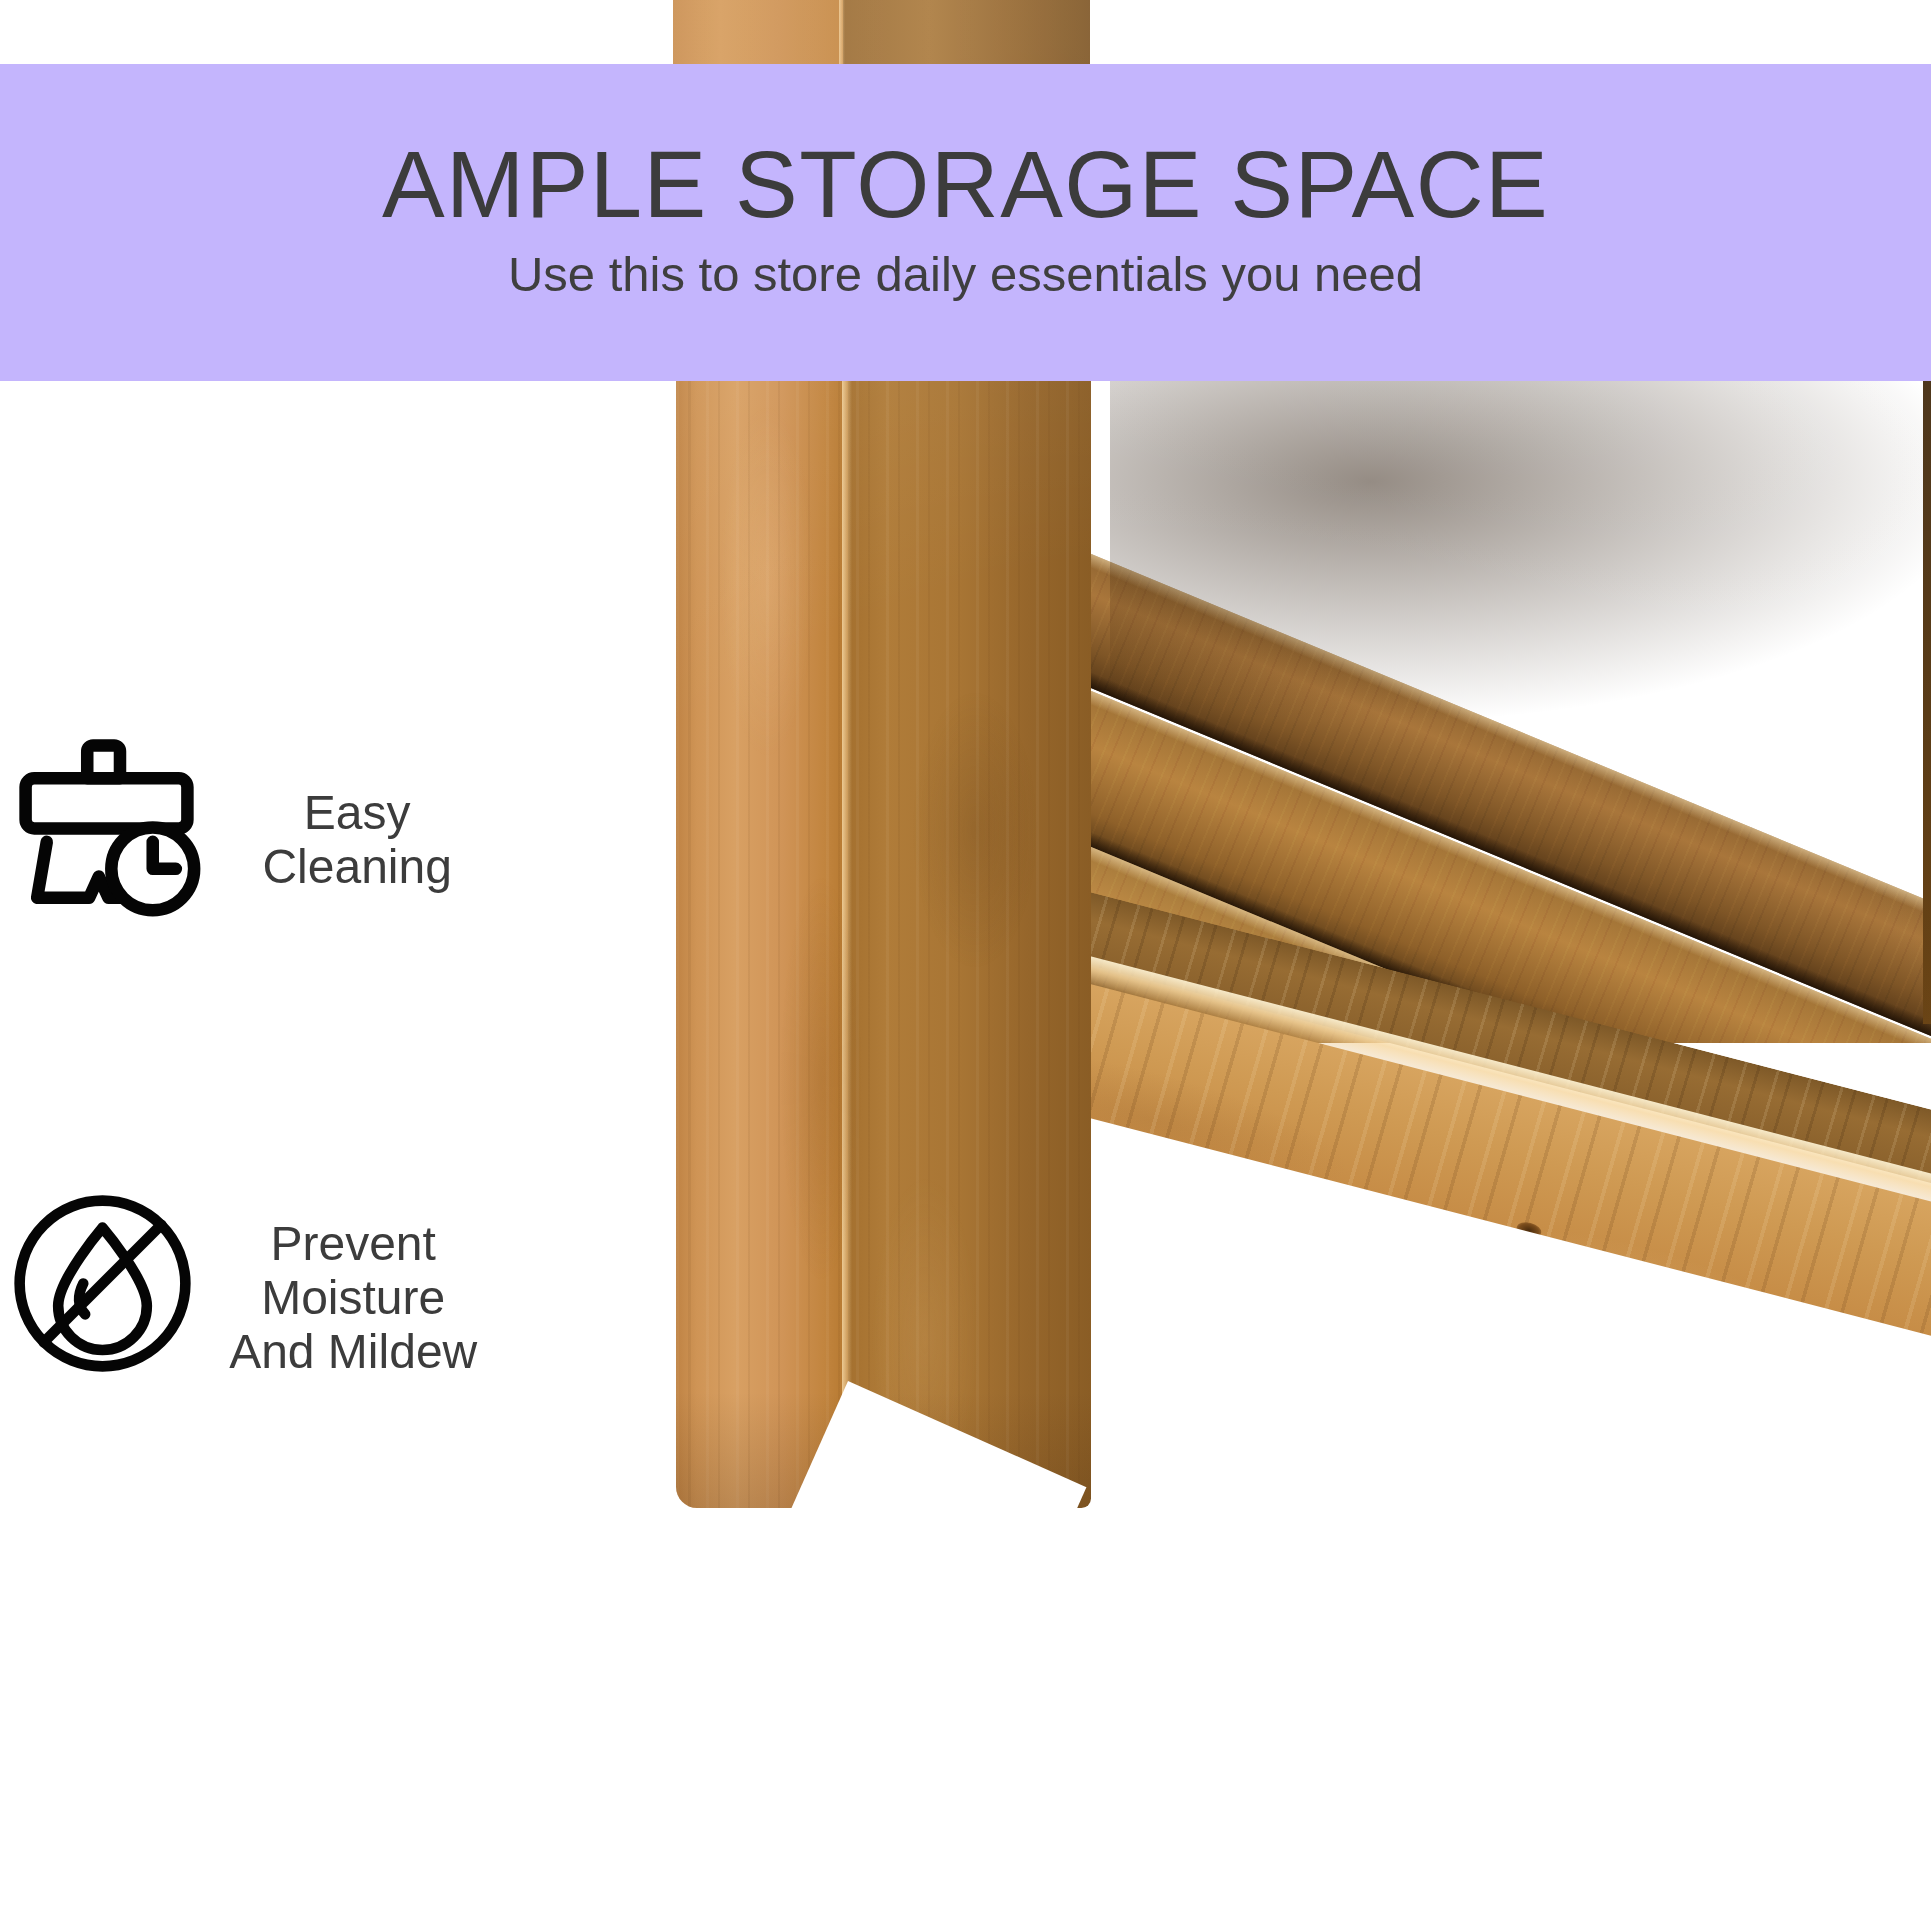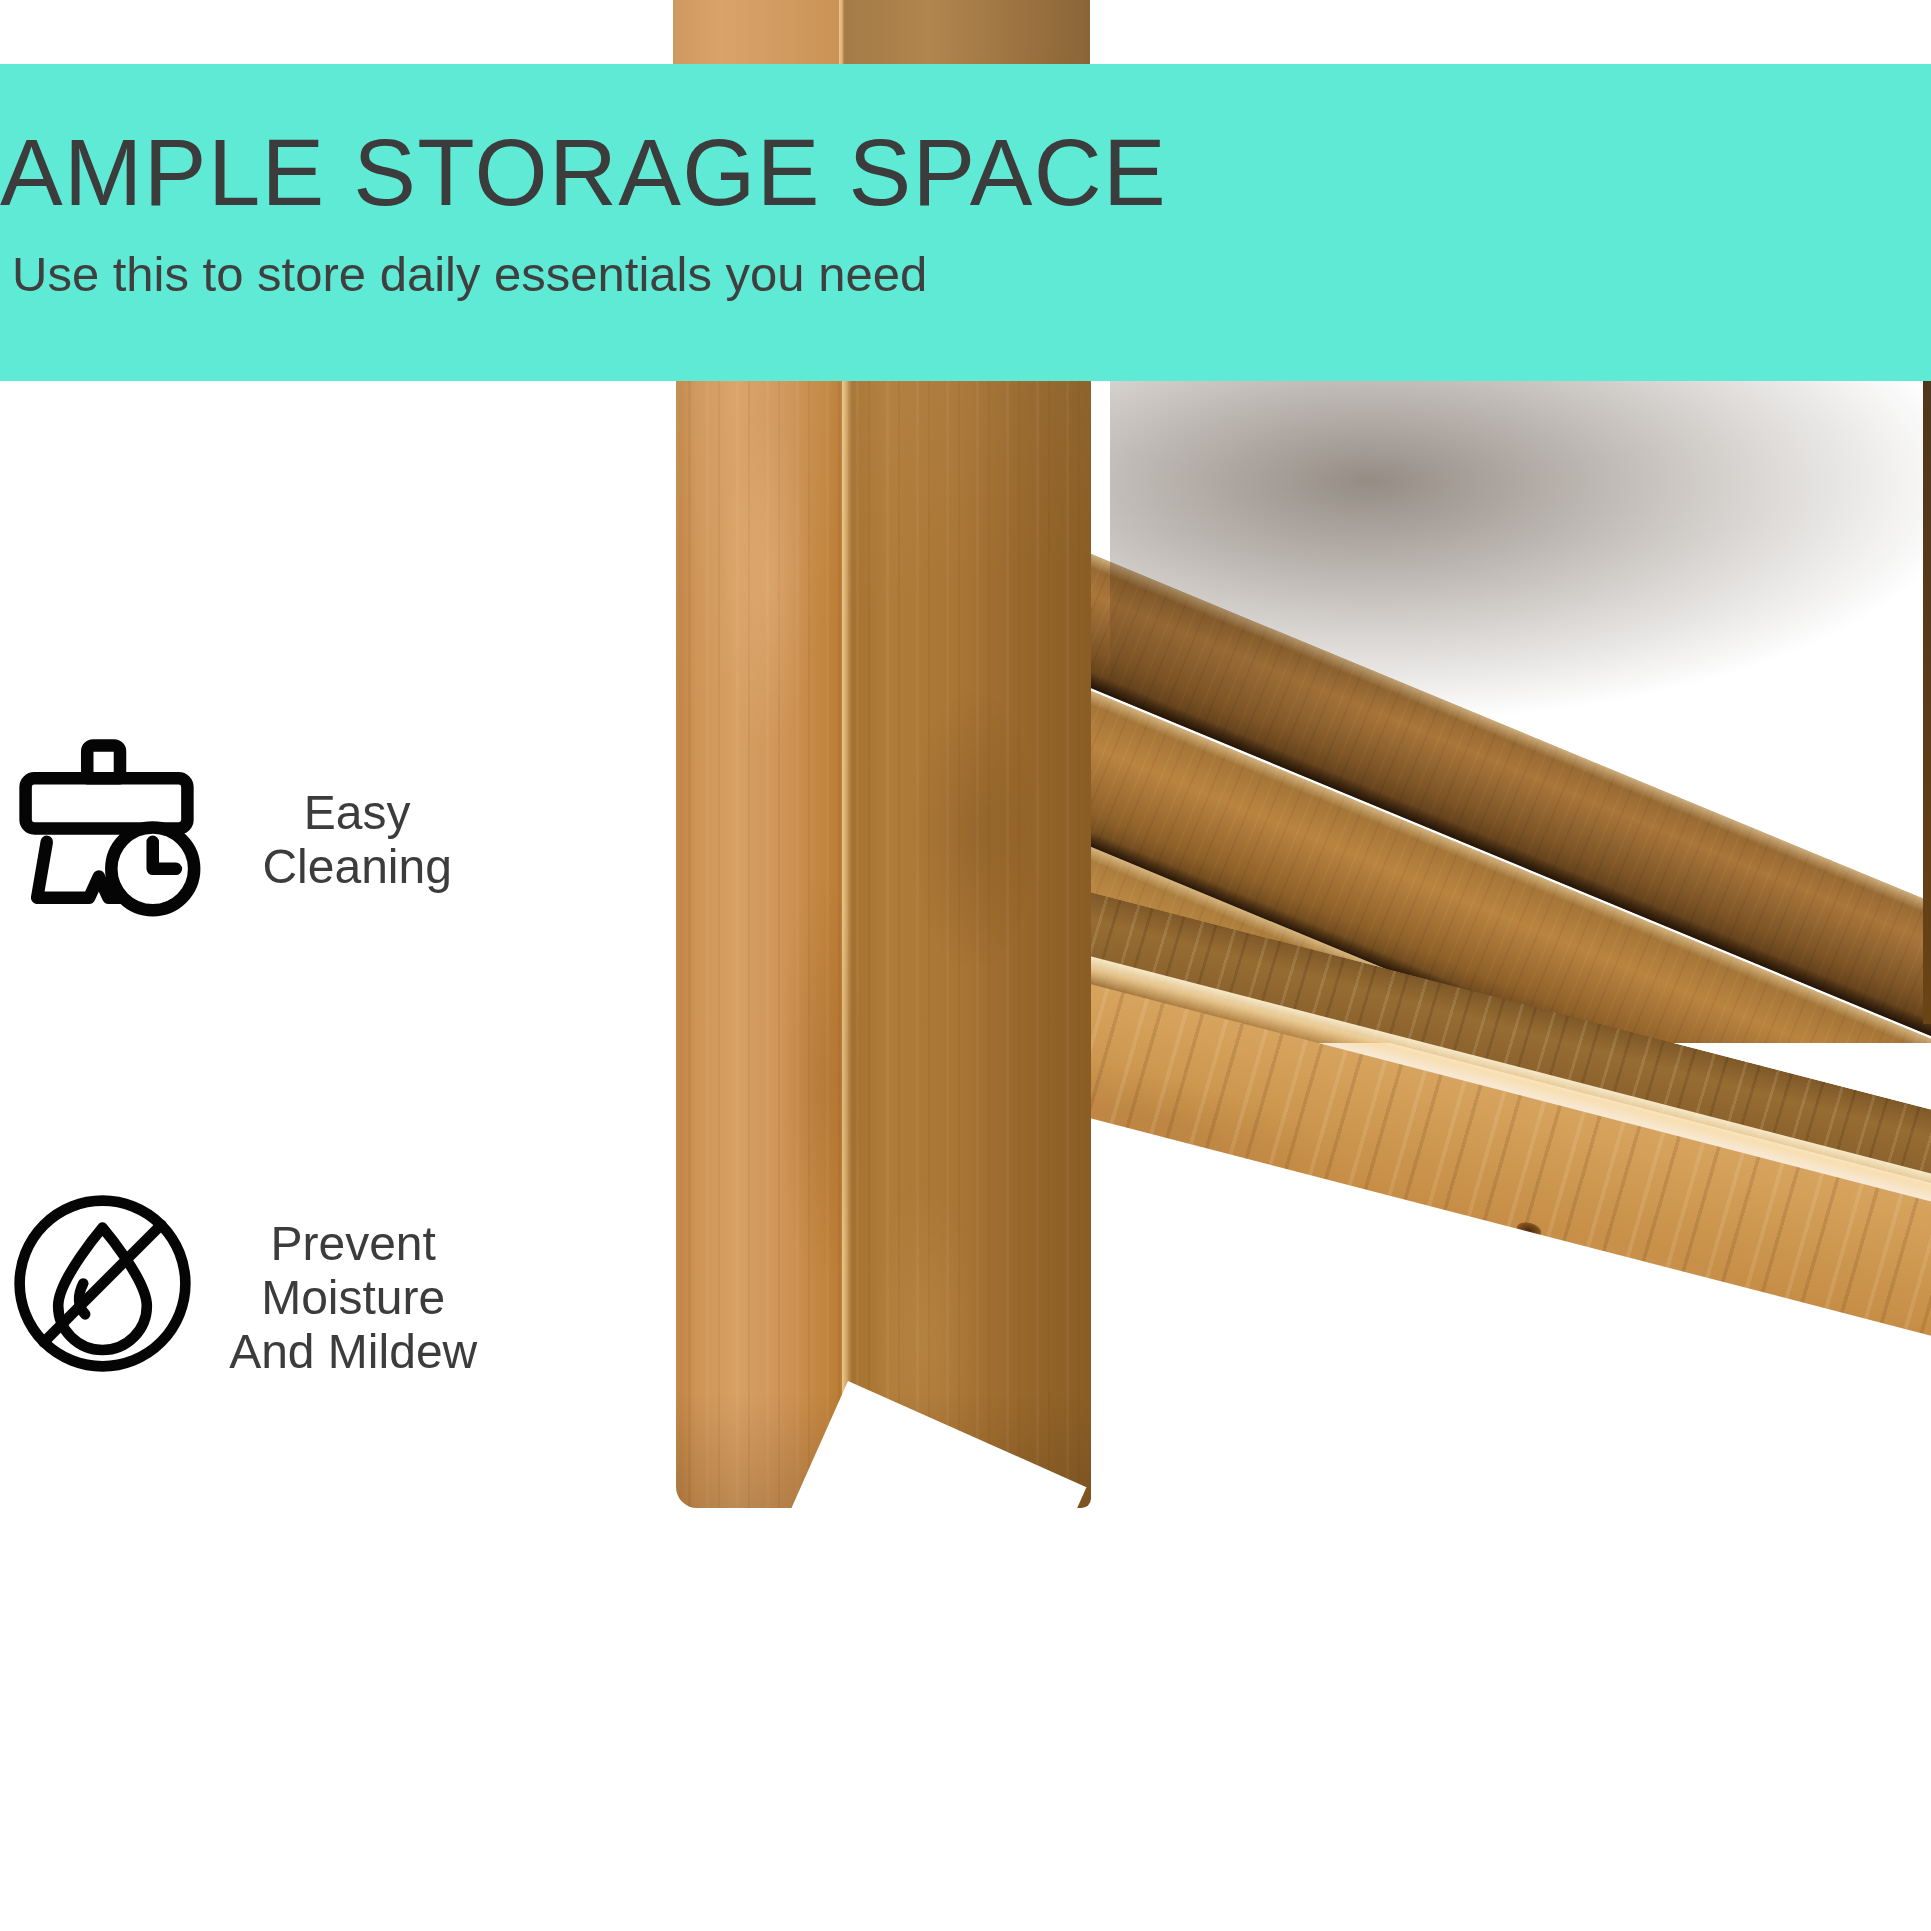--- a/index.html
+++ b/index.html
@@ -251,42 +251,43 @@
     position: absolute; inset: 0;
     pointer-events: none;
     background: radial-gradient(ellipse 1352px 1159px at 62% 62%, rgba(255,255,255,0) 55%, rgba(255,255,255,.10) 100%);
   }
 
   
   #banner {
     position: absolute;
     left: 0; top: 64px;
     width: 1931px; height: 317px;
-    background: #5eead4;
+    background: #c4b5fd;
     display: flex;
     flex-direction: column;
+    align-items: center;
     justify-content: center;
     box-sizing: border-box;
     padding-bottom: 5.8px;
   }
   #banner-title {
     font-size: 94px;
     font-weight: 400;
     letter-spacing: 1.4px;
     color: #3c3c3c;
     line-height: 1.02;
     margin: 0 0 15.4px 0;
     white-space: nowrap;
   }
   #banner-subtitle {
     font-size: 49px;
     font-weight: 400;
     color: #3f3f3f;
     line-height: 1.1;
-    margin: 12px;
+    margin: 0;
     white-space: nowrap;
   }
 
   
   .feature {
     position: absolute;
     width: 502px;
     left: 9.7px;
     display: flex;
     flex-direction: row;

